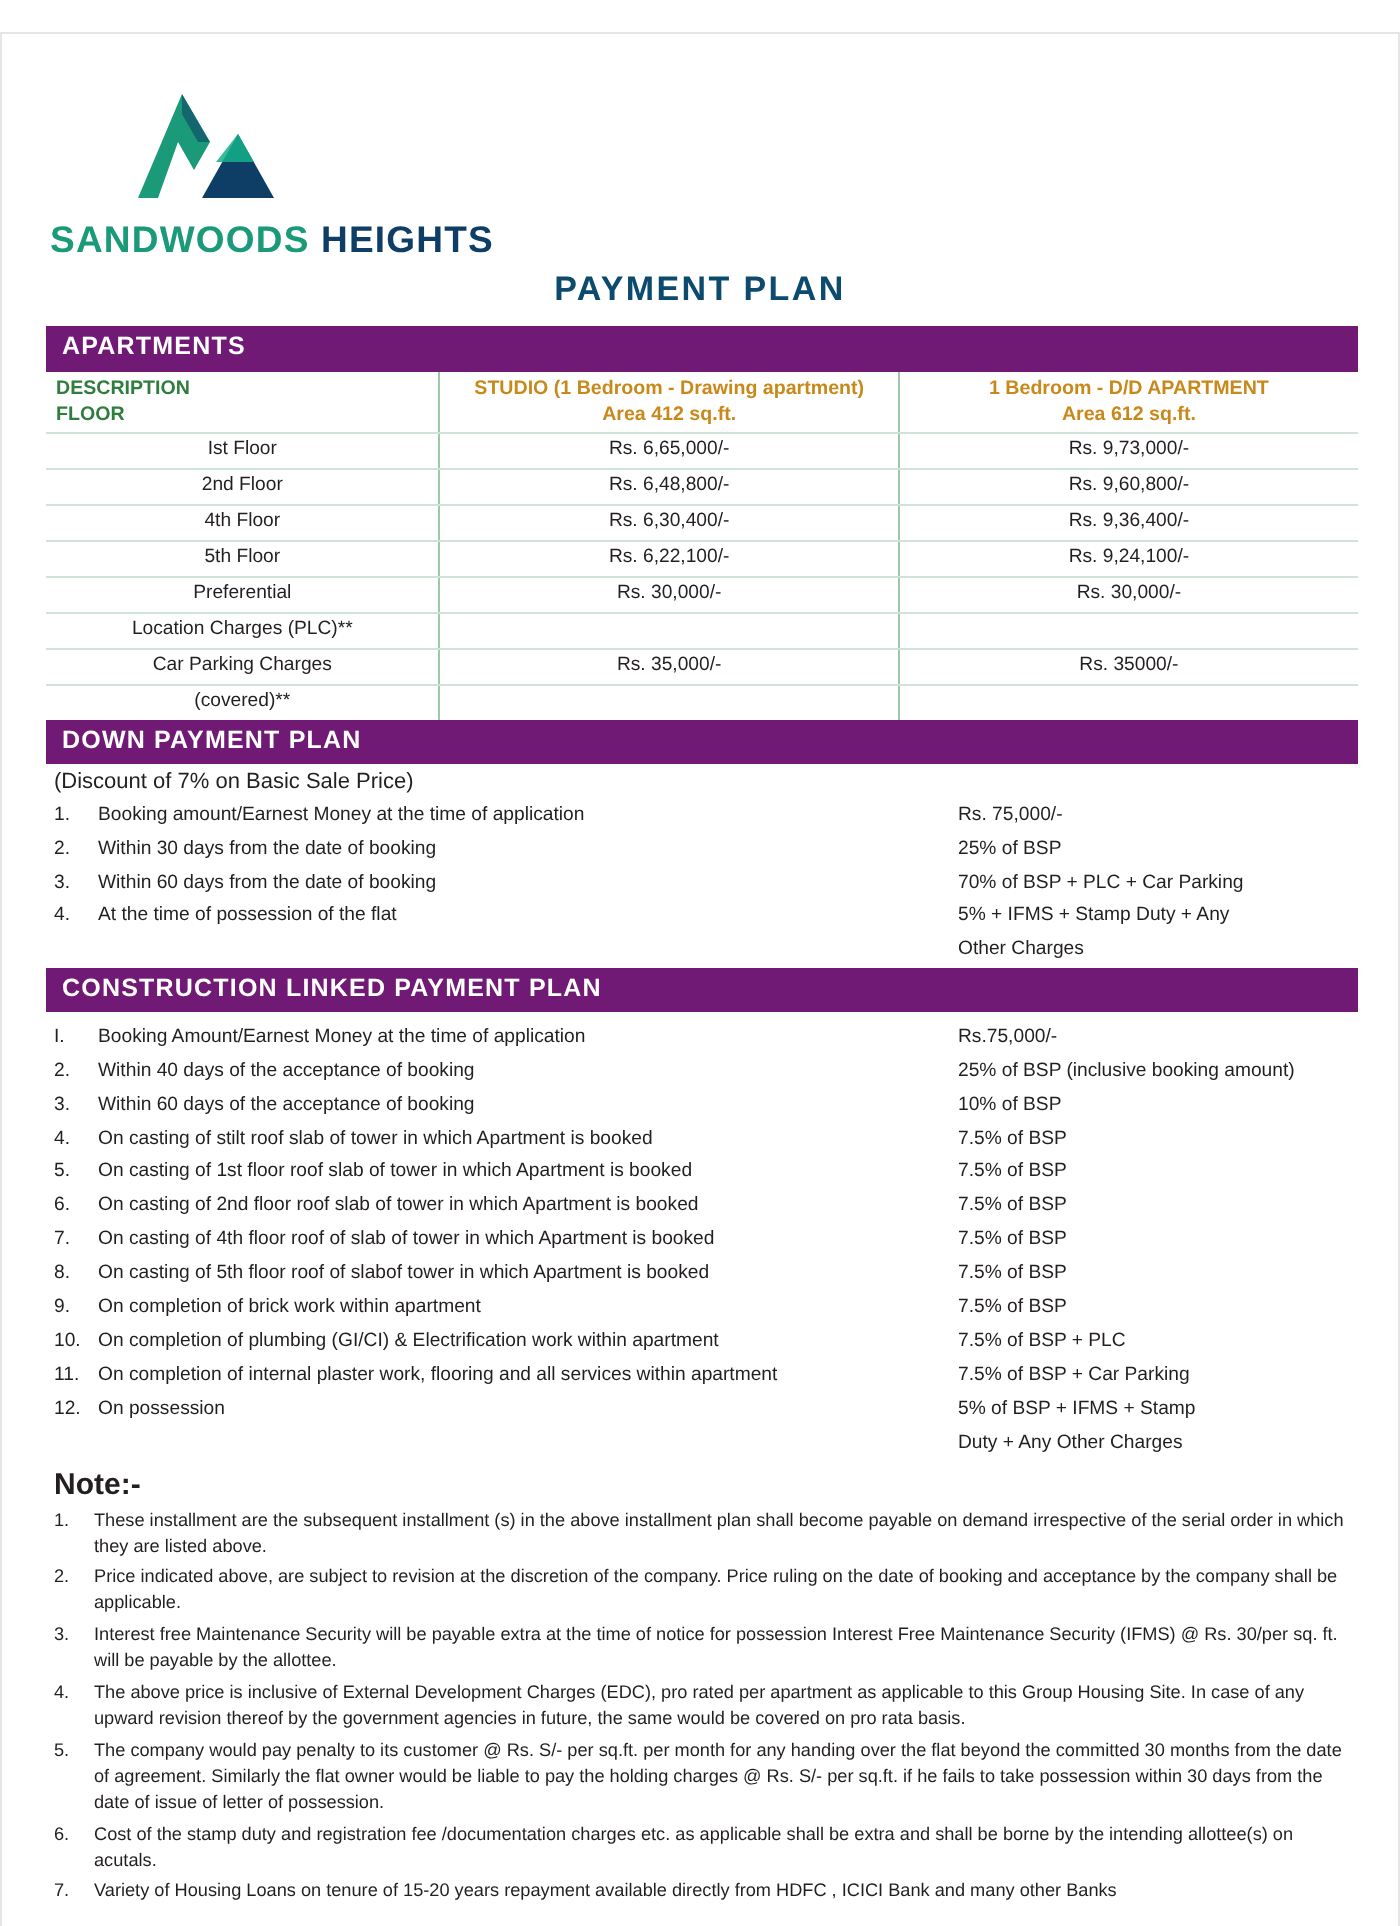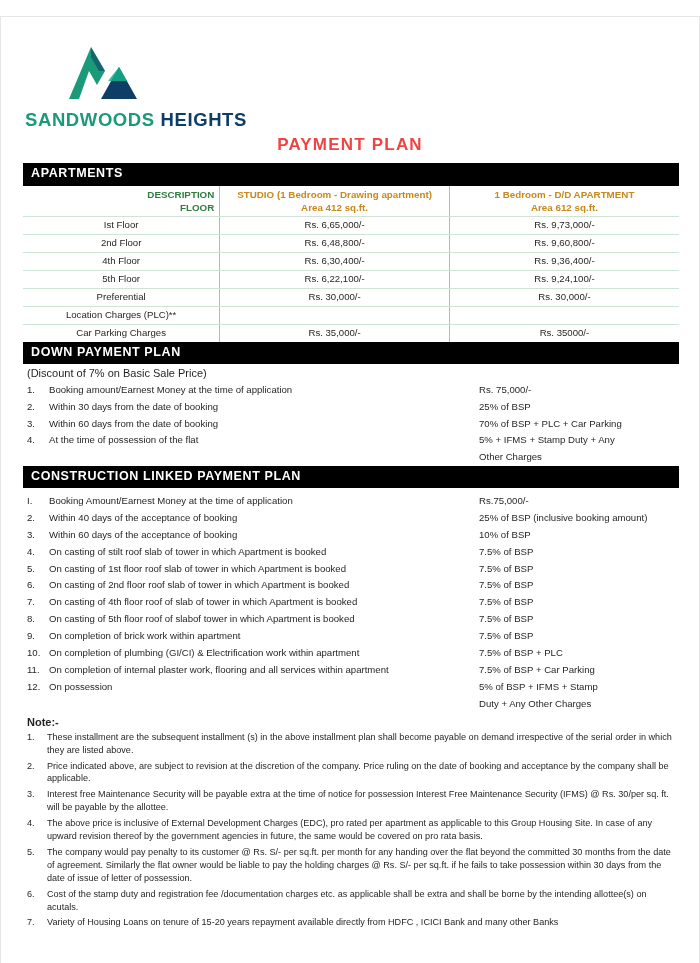--- a/index.html
+++ b/index.html
@@ -47,32 +47,32 @@
 
   
   .doc-title {
     position: absolute;
     left: 0; right: 0;
     top: 118px;
     text-align: center;
     font-size: 17px;
     font-weight: bold;
     letter-spacing: 1.2px;
-    color: #ef4444;
+    color: #0c4a6e;
   }
 
   
   .content {
     position: absolute;
     left: 22px; top: 146px;
     width: 656px;
   }
 
   .band {
-    background: #000000;
+    background: #701a75;
     color: #ffffff;
     font-weight: bold;
     font-size: 12.5px;
     letter-spacing: 0.6px;
     padding: 3px 8px 4px 8px;
     line-height: 1.25;
   }
 
   table.grid {
     width: 100%;
@@ -81,21 +81,21 @@
   }
   table.grid td, table.grid th {
     border-right: 1px solid #9ec8ad;
     border-bottom: 1px solid #cfe3d6;
     padding: 2px 5px;
     vertical-align: top;
     line-height: 1.35;
   }
   table.grid td:last-child, table.grid th:last-child { border-right: 0; }
   table.grid tr:last-child td { border-bottom: 0; }
-  .col-desc { width: 30%; text-align: right; }
+  .col-desc { width: 30%; text-align: left; }
   .col-a { width: 35%; text-align: center; }
   .col-b { width: 35%; text-align: center; }
 
   .hdr-main {
     color: #c8891a;
     font-weight: bold;
     font-size: 9.8px;
     border-bottom: 0 !important;
     padding-bottom: 0 !important;
   }
@@ -122,21 +122,21 @@
   table.plan td {
     padding: 1.5px 4px;
     vertical-align: top;
     line-height: 1.45;
   }
   td.num { width: 22px; text-align: left; white-space: nowrap; }
   td.txt { width: 430px; }
   td.val { }
 
   .note-head {
-    font-size: 11px;
+    font-size: 15px;
     font-weight: bold;
     padding: 4px 4px 1px 4px;
   }
   table.notes {
     width: 100%;
     border-collapse: collapse;
     font-size: 9.1px;
   }
   table.notes td {
     padding: 1.5px 4px 1.5px 4px;
@@ -210,20 +210,25 @@
       <tr>
         <td class="rowlabel">Location Charges (PLC)**</td>
         <td class="col-a"></td>
         <td class="col-b"></td>
       </tr>
       <tr>
         <td class="rowlabel">Car Parking Charges</td>
         <td class="col-a">Rs. 35,000/-</td>
         <td class="col-b">Rs. 35000/-</td>
       </tr>
+      <tr>
+        <td class="rowlabel">(covered)**</td>
+        <td class="col-a"></td>
+        <td class="col-b"></td>
+      </tr>
     </tbody>
       </table>
 
     <div class="band">DOWN PAYMENT PLAN</div>
     <div class="plan-note">(Discount of 7% on Basic Sale Price)</div>
     <table class="plan">
       <tbody>
           <tr>
         <td class="num">1.</td>
         <td class="txt">Booking amount/Earnest Money at the time of application</td>

